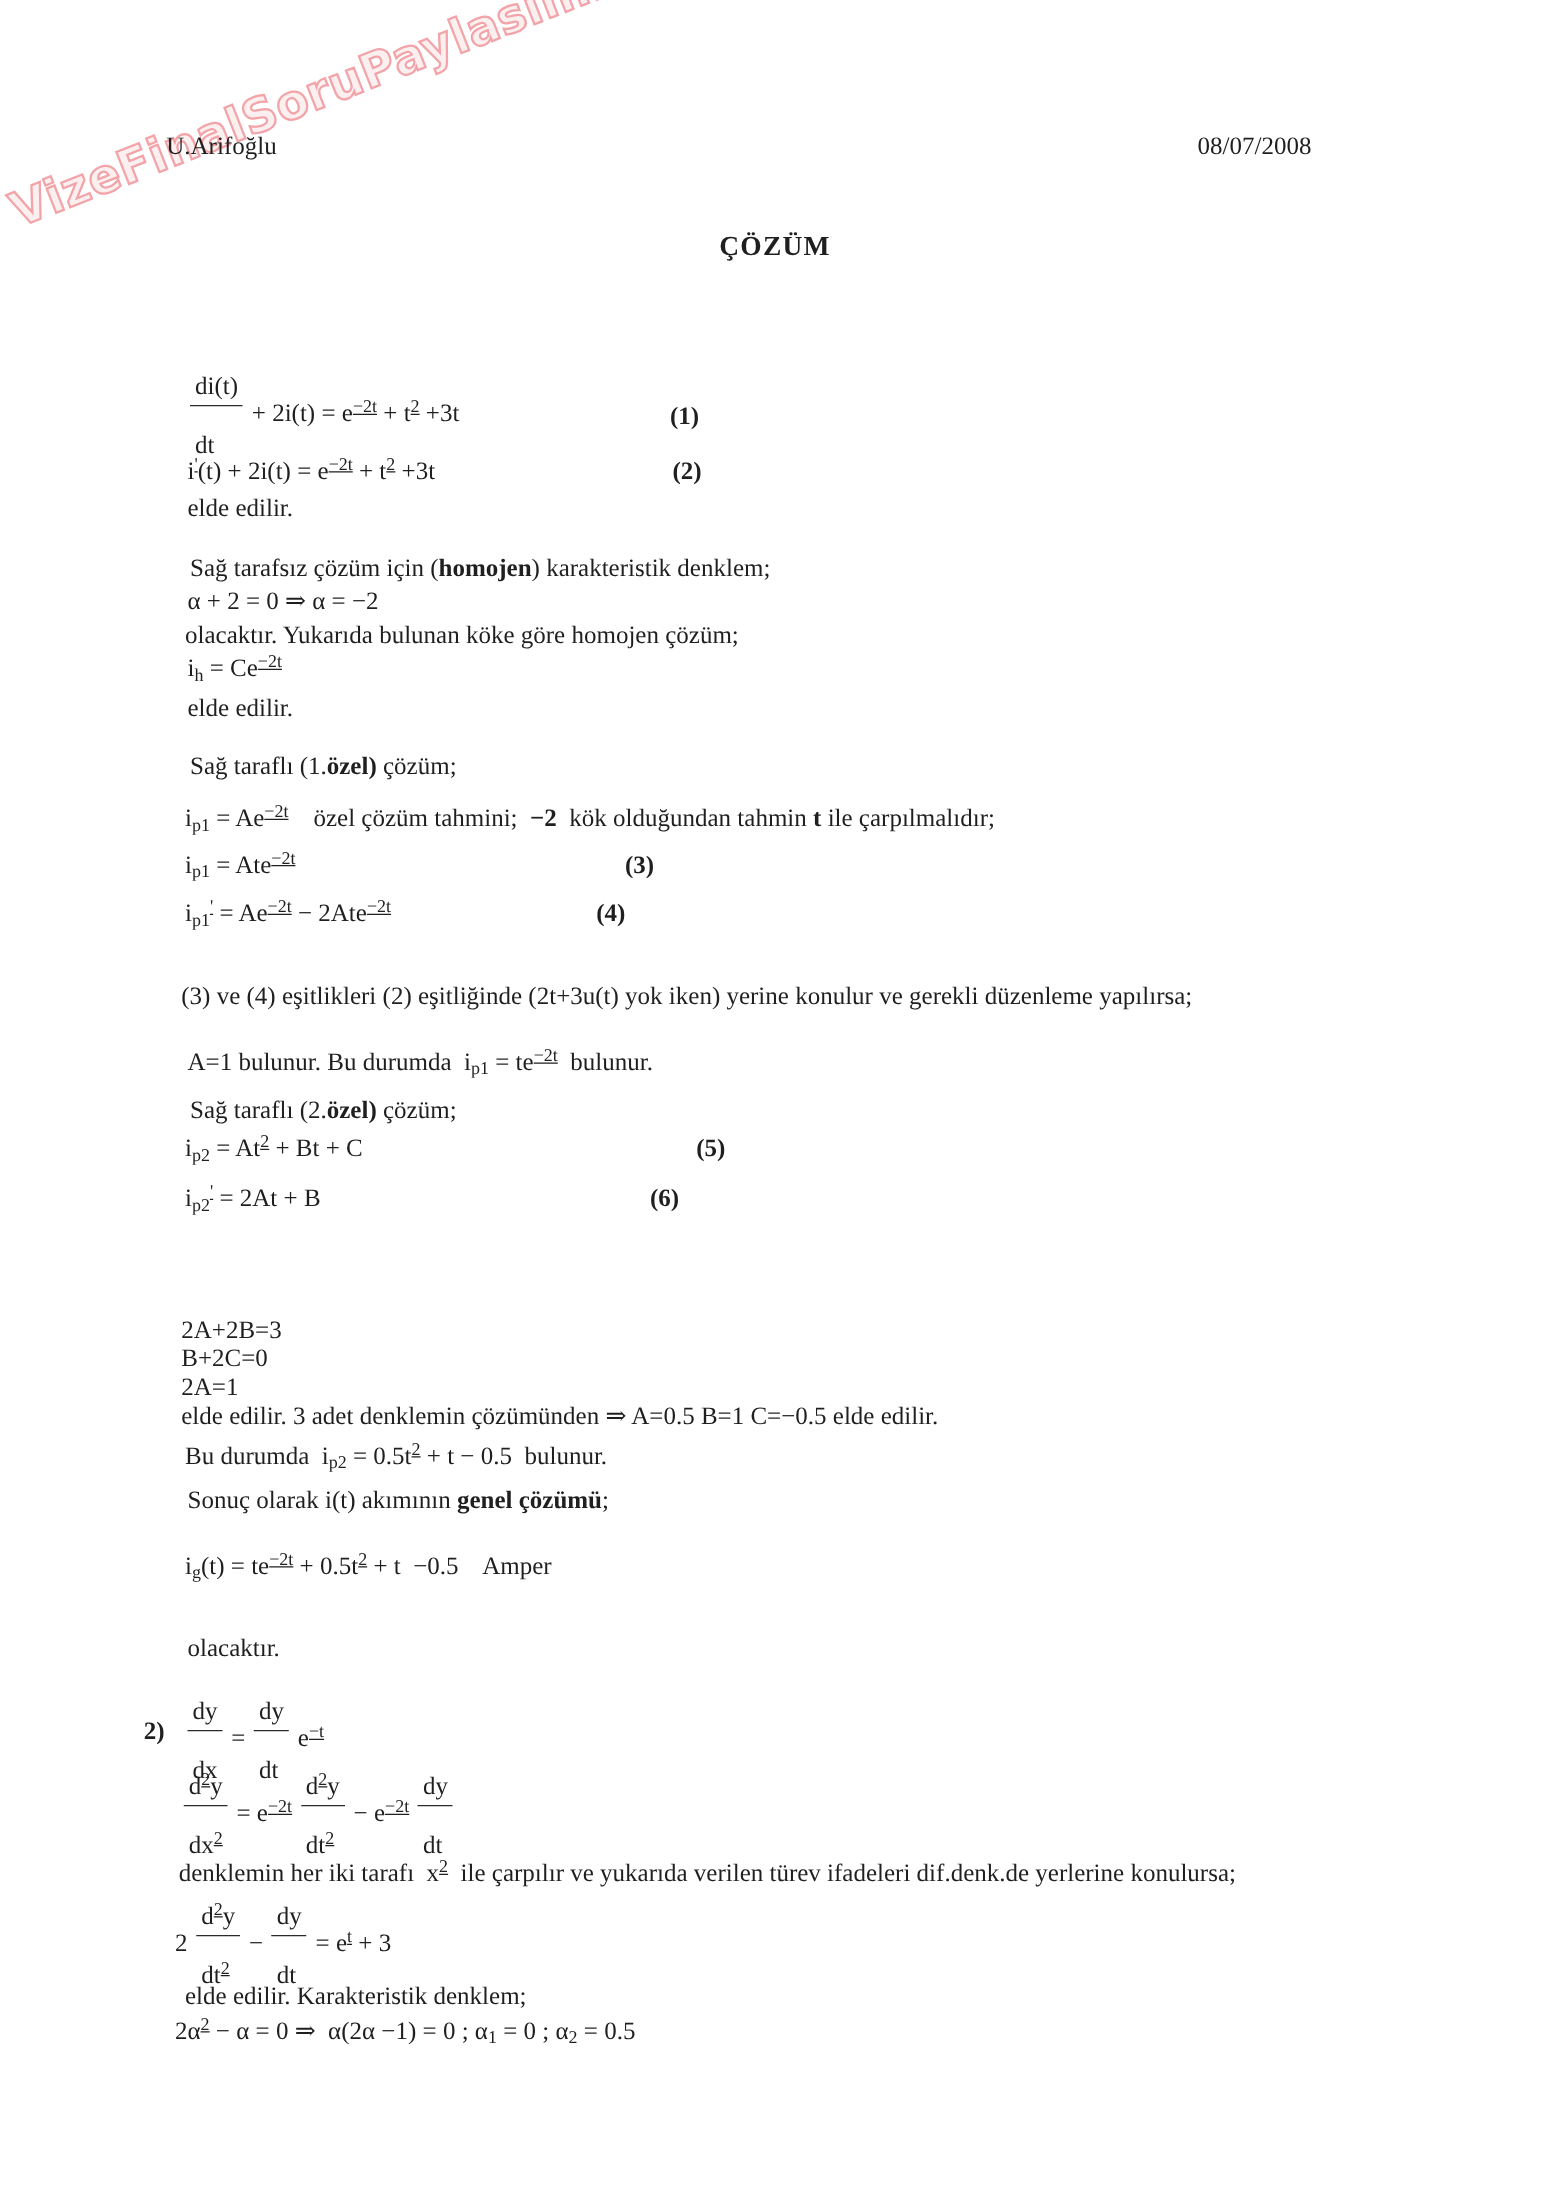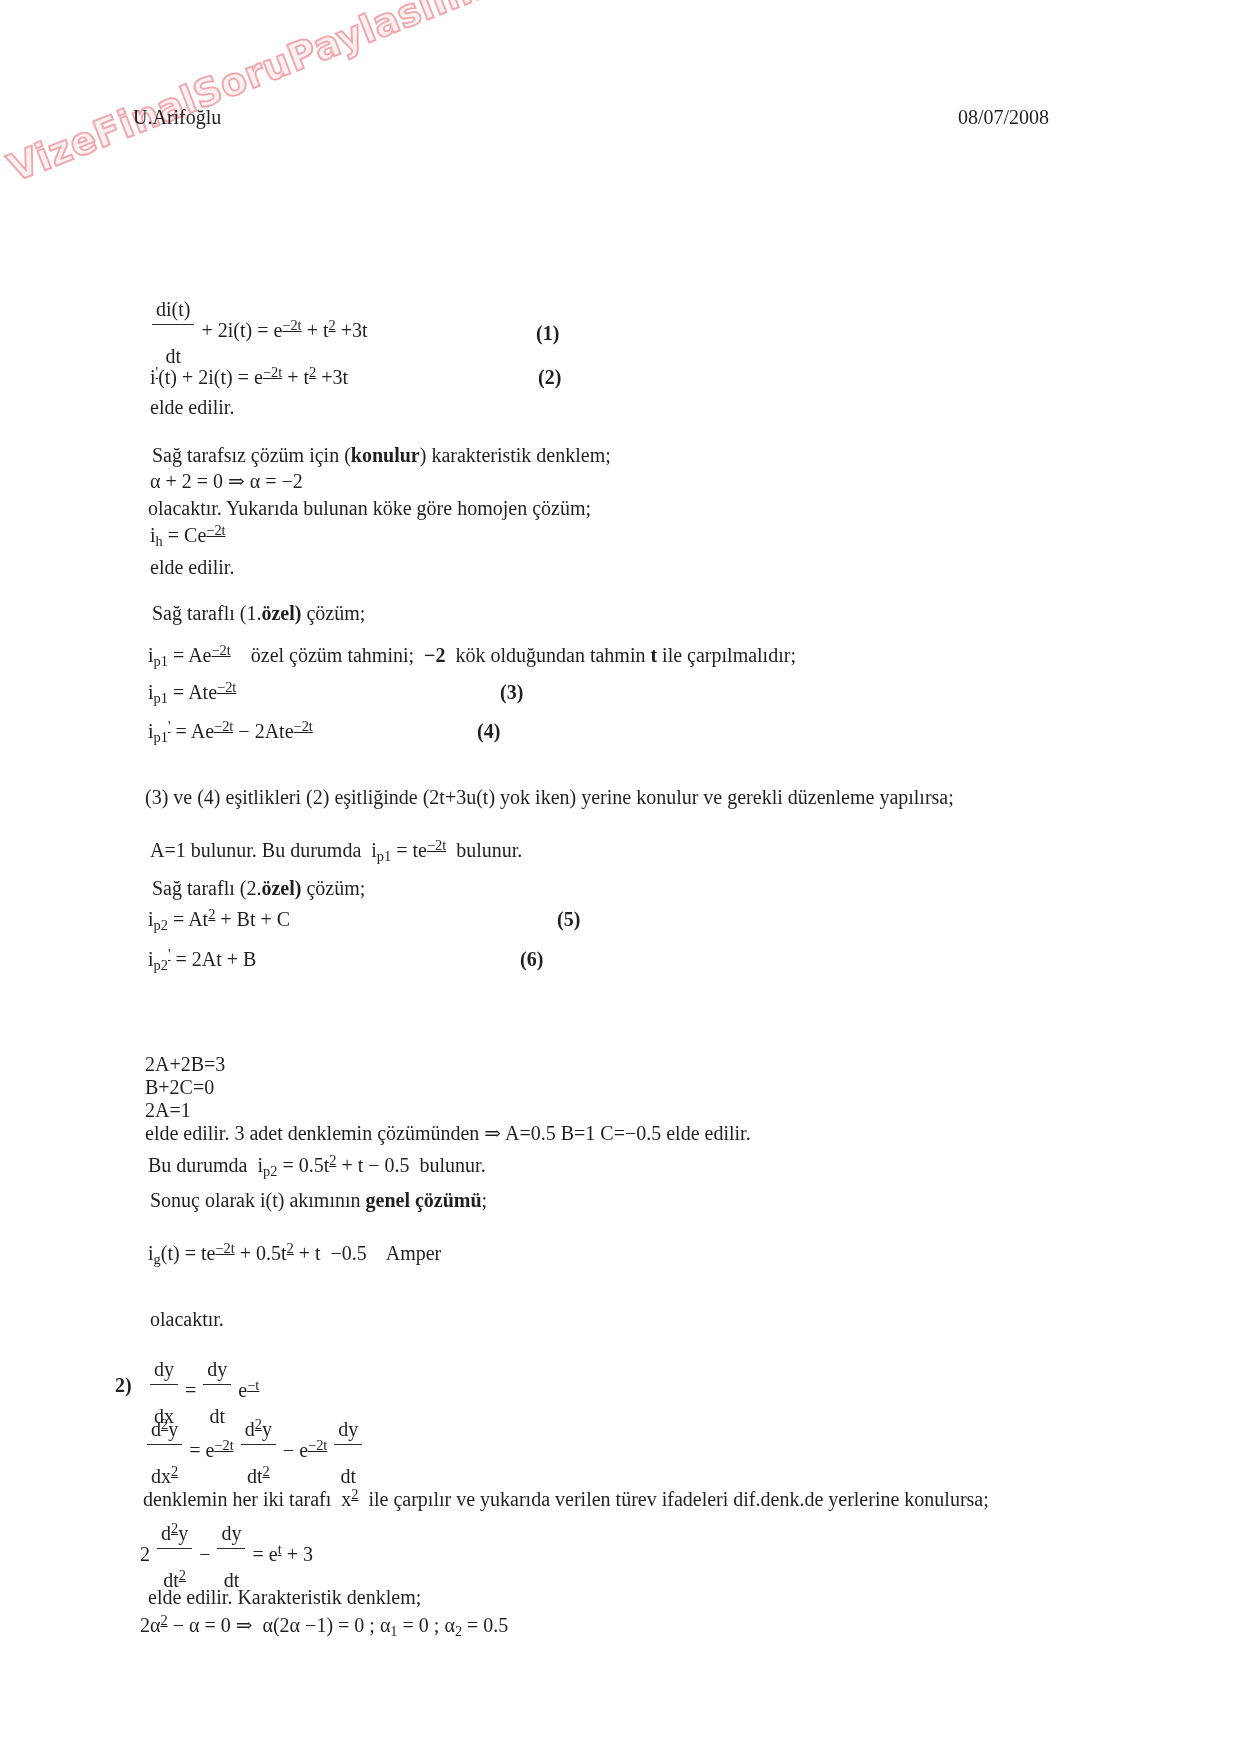--- a/index.html
+++ b/index.html
@@ -18,21 +18,21 @@
     white-space:nowrap;
     line-height:1.3;
     margin-top:34px;
   }
   .bold{font-weight:bold;}
   sup{font-size:0.72em;vertical-align:0.5em;line-height:0;text-decoration:underline;}
   sub{font-size:0.72em;vertical-align:-0.25em;line-height:0;}
   .frac{
     display:inline-block;
     vertical-align:middle;
-    text-align:center;
+    text-align:left;
     padding:0 2px;
   }
   .frac .num{display:block;padding:0 4px 2px;}
   .frac .den{display:block;border-top:1.6px solid #2b2b2b;padding:18px 4px 0;}
   .eq-tag{
     position:absolute;
     top:50%;
     transform:translateY(-50%);
     font-weight:bold;
   }
@@ -62,35 +62,36 @@
 </head>
 <body>
 
 <div class="page">
 
   <div class="watermark" style="-webkit-text-stroke: 1.8px rgb(242, 164, 168);">VizeFinalSoruPaylasimi.com</div>
 
   <div class="line" style="left:133px;top:70px">U.Arifoğlu</div>
   <div class="line" style="left:958px;top:70px">08/07/2008</div>
 
+  <div class="title" style="top:184px">ÇÖZÜM</div>
 
 
   <div class="line" style="left:150px;top:262px">
     <span><span class="frac"><span class="num">di(t)</span><span class="den">dt</span></span> + 2i(t) = e<sup>−2t</sup> + t<sup>2</sup> +3t</span>
     <span class="eq-tag" style="left:386px">(1)</span>
   </div>
 
   <div class="line" style="left:150px;top:330px">
     <span>i<sup>'</sup>(t) + 2i(t) = e<sup>−2t</sup> + t<sup>2</sup> +3t</span>
     <span class="eq-tag" style="left:388px">(2)</span>
   </div>
 
   <div class="line" style="left:150px;top:360px">elde edilir.</div>
 
-  <div class="line" style="left:152px;top:408px">Sağ tarafsız çözüm için (<b>konulur</b>) karakteristik denklem;</div>
+  <div class="line" style="left:152px;top:408px">Sağ tarafsız çözüm için (<b>homojen</b>) karakteristik denklem;</div>
   <div class="line" style="left:150px;top:434px">α + 2 = 0 ⇒  α = −2</div>
   <div class="line" style="left:148px;top:461px">olacaktır. Yukarıda bulunan köke göre homojen çözüm;</div>
   <div class="line" style="left:150px;top:488px">i<sub>h</sub> = Ce<sup>−2t</sup></div>
   <div class="line" style="left:150px;top:520px">elde edilir.</div>
 
   <div class="line" style="left:152px;top:566px">Sağ taraflı (1.<b>özel)</b> çözüm;</div>
   <div class="line" style="left:148px;top:608px">i<sub>p1</sub> = Ae<sup>−2t</sup>&nbsp; &nbsp; özel çözüm tahmini;&nbsp; <b>−2</b>&nbsp; kök olduğundan tahmin <b>t</b> ile çarpılmalıdır;</div>
 
   <div class="line" style="left:148px;top:645px">
     <span>i<sub>p1</sub> = Ate<sup>−2t</sup></span>

